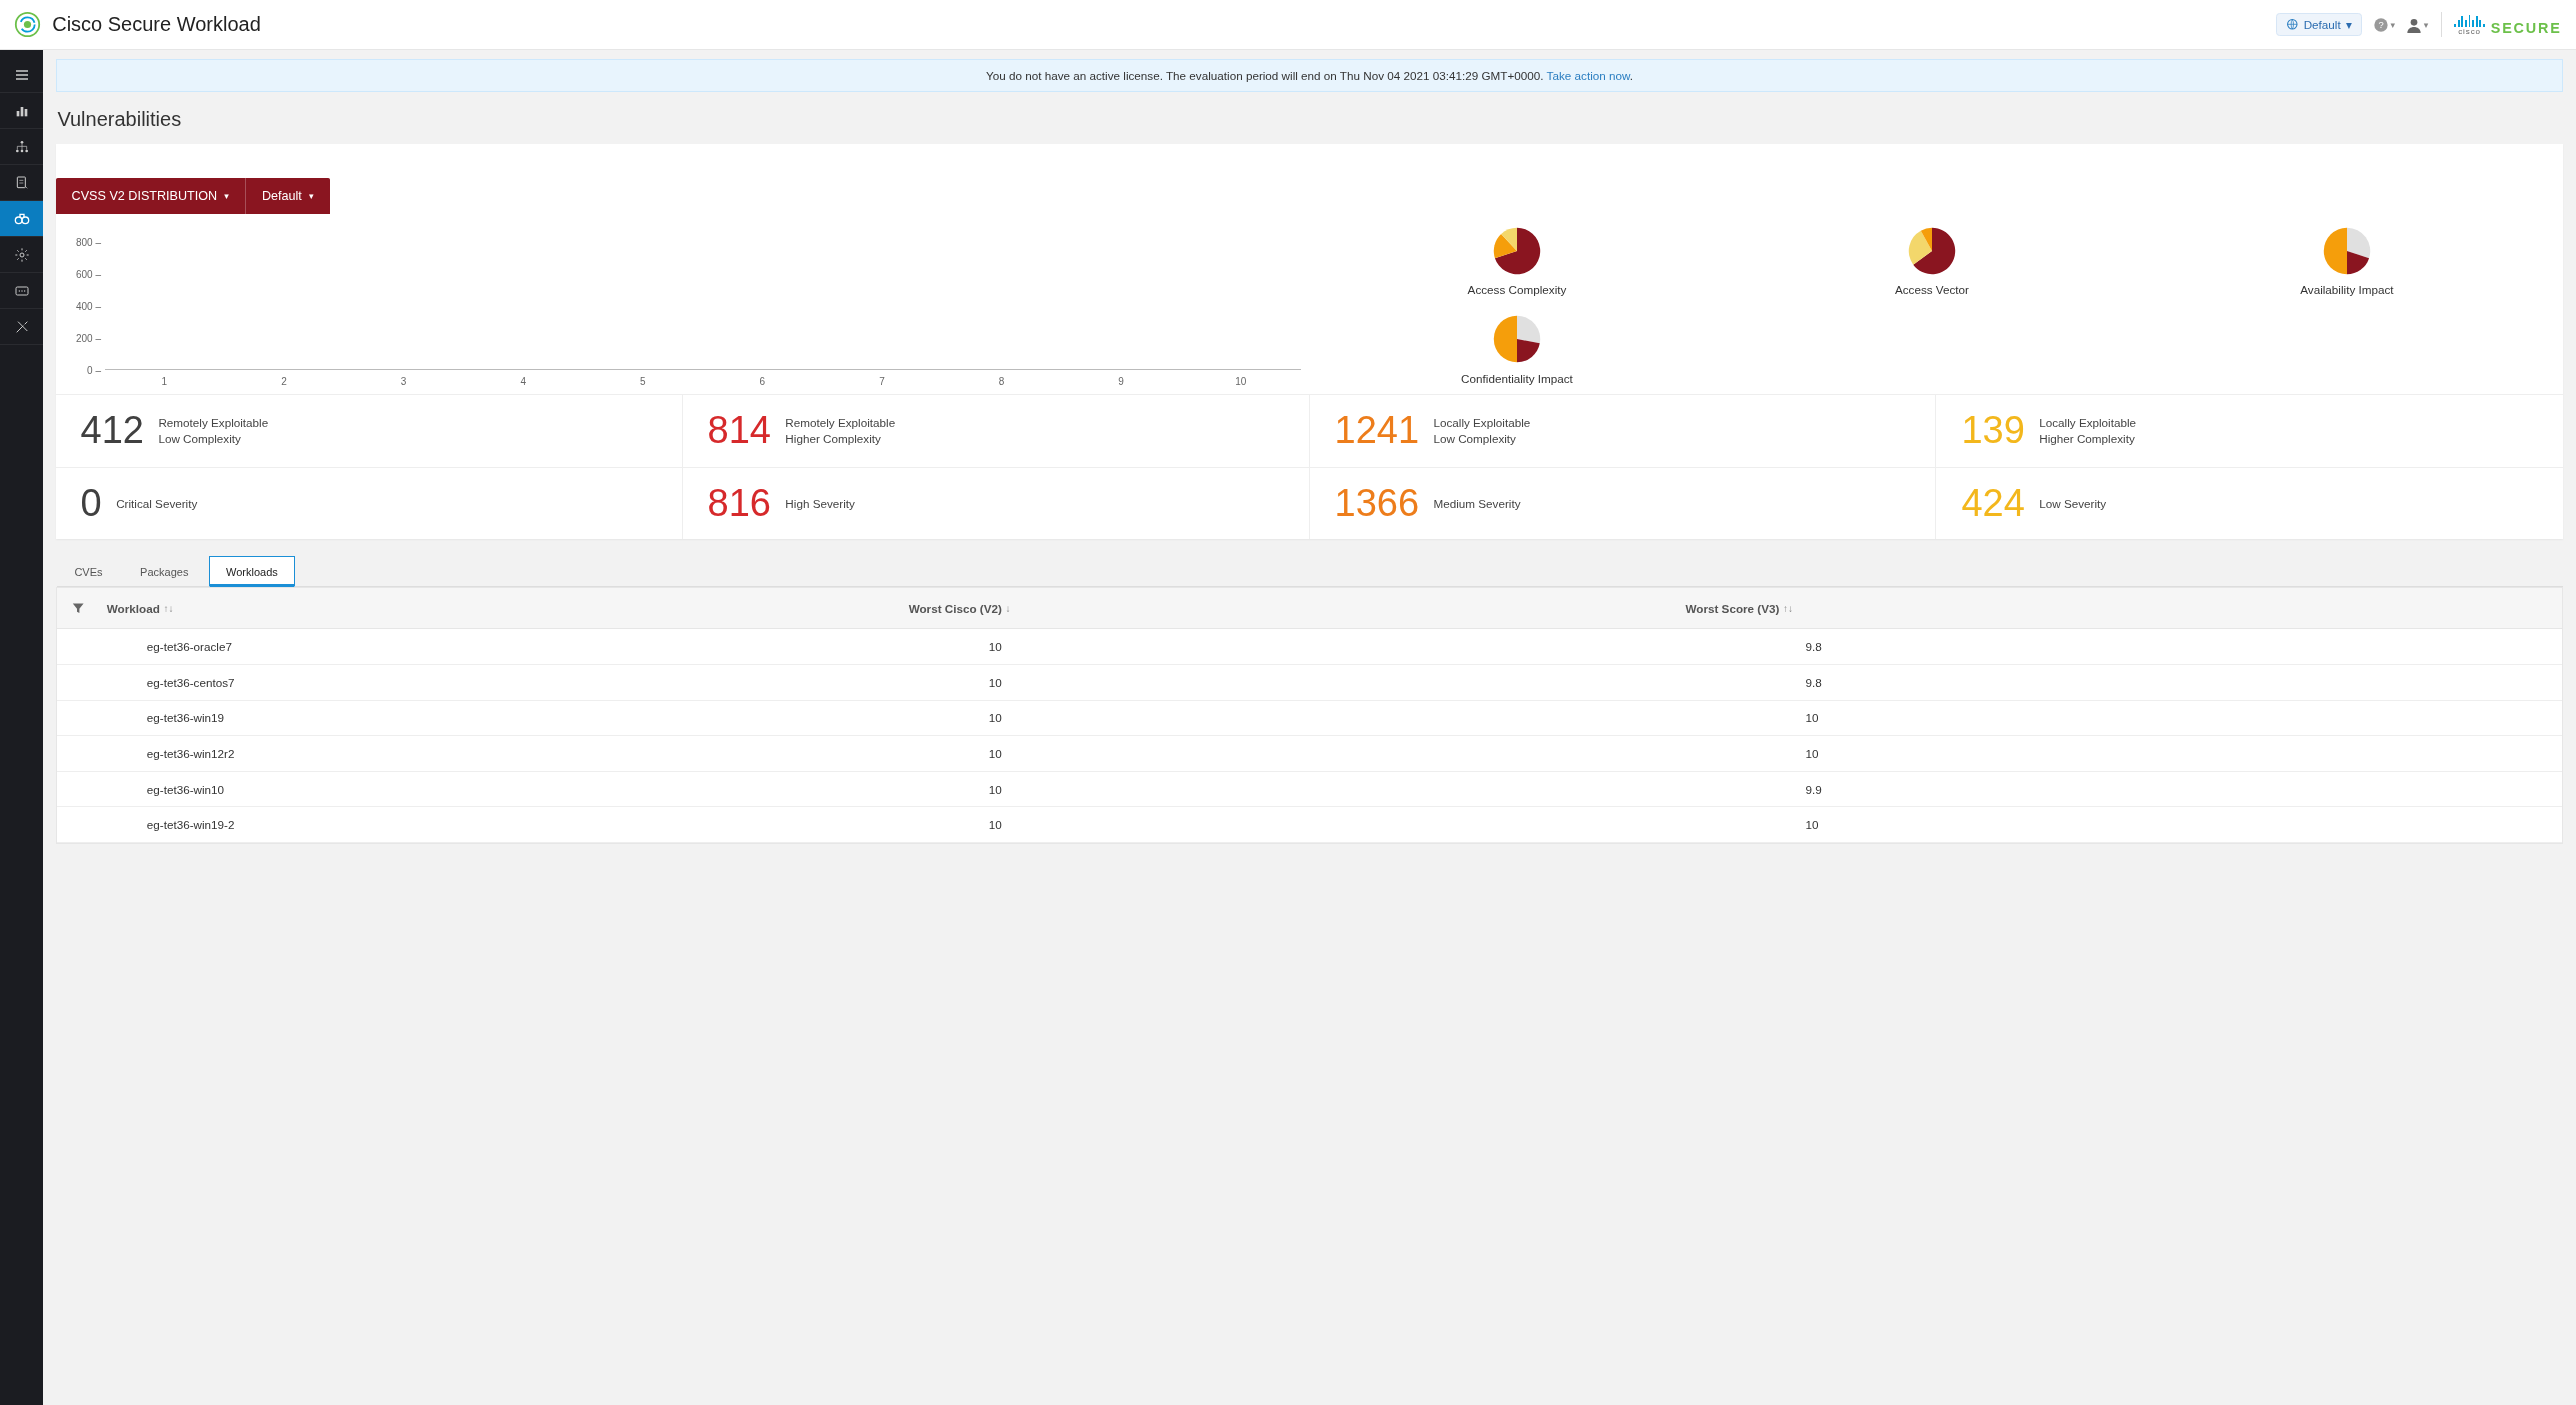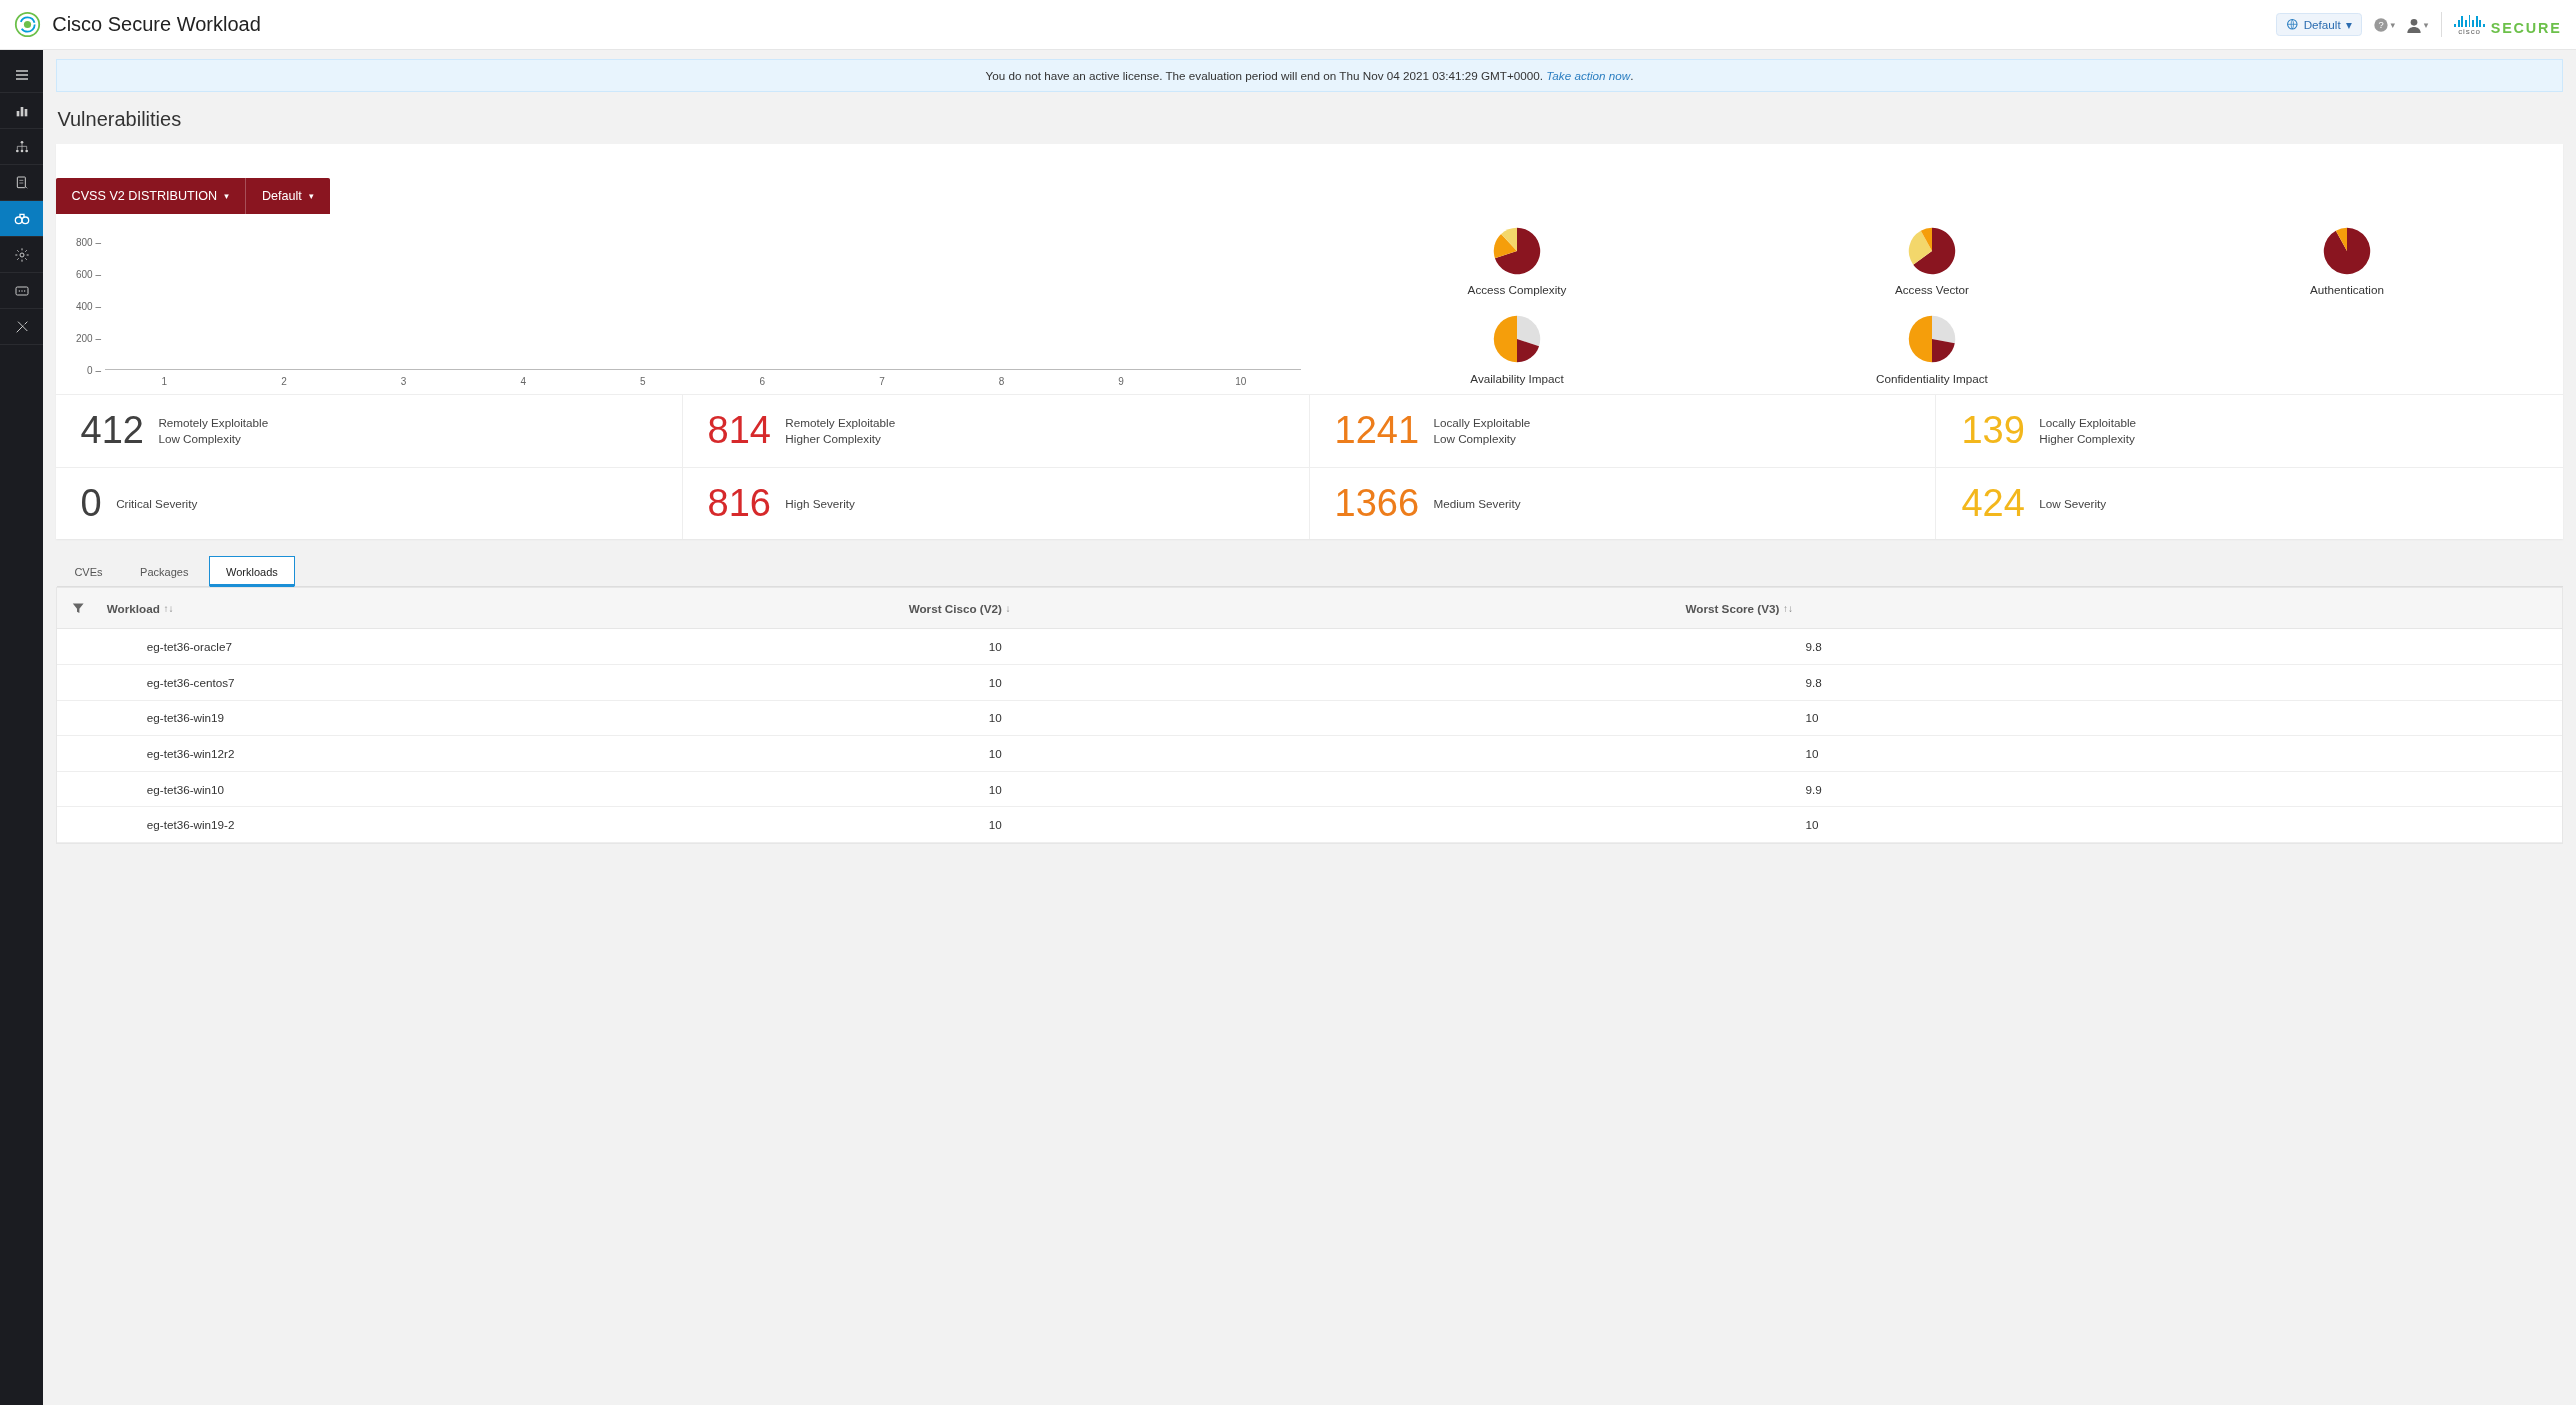--- a/index.html
+++ b/index.html
@@ -38,21 +38,21 @@
   }
   .side-item.active { background: #0b7dc0; color:#fff;}
 
   .content { flex:1; background:#f2f2f2; overflow:auto;}
   .content-inner{ padding: 9px 12.6px 18px 12.6px;}
 
   .banner {
     background:#e8f4fd; border:0.9px solid #cde8fc; color:#333; font-size:11.7px;
     padding: 9px 12.6px; text-align:center;
   }
-  .banner a{ color:#2b7ec1; text-decoration:none; cursor:pointer;font-style:italic;}
+  .banner a{ color:#2b7ec1; text-decoration:none; cursor:pointer;}
 
   h1.page-title{ font-size: 20px; font-weight: 400; color:#333; margin: 16px 1.8px 12.6px;}
 
   
   .card{ background:#fff; box-shadow: 0 0.9px 1.8px rgba(0,0,0,.05);}
 
   .toolbar{
     background:#8a1520; color:#fff; display:inline-flex; align-items:center; height:36px;
     border-radius:1.8px 1.8px 0 0;
     margin-top:34px;
@@ -333,27 +333,20 @@
               <div class="mini-pie">
                 <svg viewBox="0 0 56 56">
                   <path d="M28 28 L28 2 A26 26 0 1 1 6.965558146251368 43.2824165596043 Z" fill="#8a1520"></path>
                   <path d="M28 28 L6.965558146251368 43.2824165596043 A26 26 0 0 1 15.474404473355403 5.216026318859548 Z" fill="#f3d76b"></path>
                   <path d="M28 28 L15.474404473355403 5.216026318859548 A26 26 0 0 1 27.999999999999996 2 Z" fill="#f59e0b"></path>
                 </svg>
                 <div class="lbl">Access Vector</div>
               </div>
               <div class="mini-pie">
                 <svg viewBox="0 0 56 56">
-                  <path d="M28 28 L28 2 A26 26 0 1 1 15.474404473355403 5.216026318859548 Z" fill="#8a1520"></path>
-                  <path d="M28 28 L15.474404473355403 5.216026318859548 A26 26 0 0 1 27.999999999999996 2 Z" fill="#f59e0b"></path>
-                </svg>
-                <div class="lbl">Authentication</div>
-              </div>
-              <div class="mini-pie">
-                <svg viewBox="0 0 56 56">
                   <path d="M28 28 L28 2 A26 26 0 0 1 52.727469423673995 36.03444185374863 Z" fill="#e0e0e0"></path>
                   <path d="M28 28 L52.727469423673995 36.03444185374863 A26 26 0 0 1 28 54 Z" fill="#8a1520"></path>
                   <path d="M28 28 L28 54 A26 26 0 0 1 27.999999999999996 2 Z" fill="#f59e0b"></path>
                 </svg>
                 <div class="lbl">Availability Impact</div>
               </div>
               <div class="mini-pie">
                 <svg viewBox="0 0 56 56">
                   <path d="M28 28 L28 2 A26 26 0 0 1 53.5394685189459 32.871914179228845 Z" fill="#e0e0e0"></path>
                   <path d="M28 28 L53.5394685189459 32.871914179228845 A26 26 0 0 1 28 54 Z" fill="#8a1520"></path>

